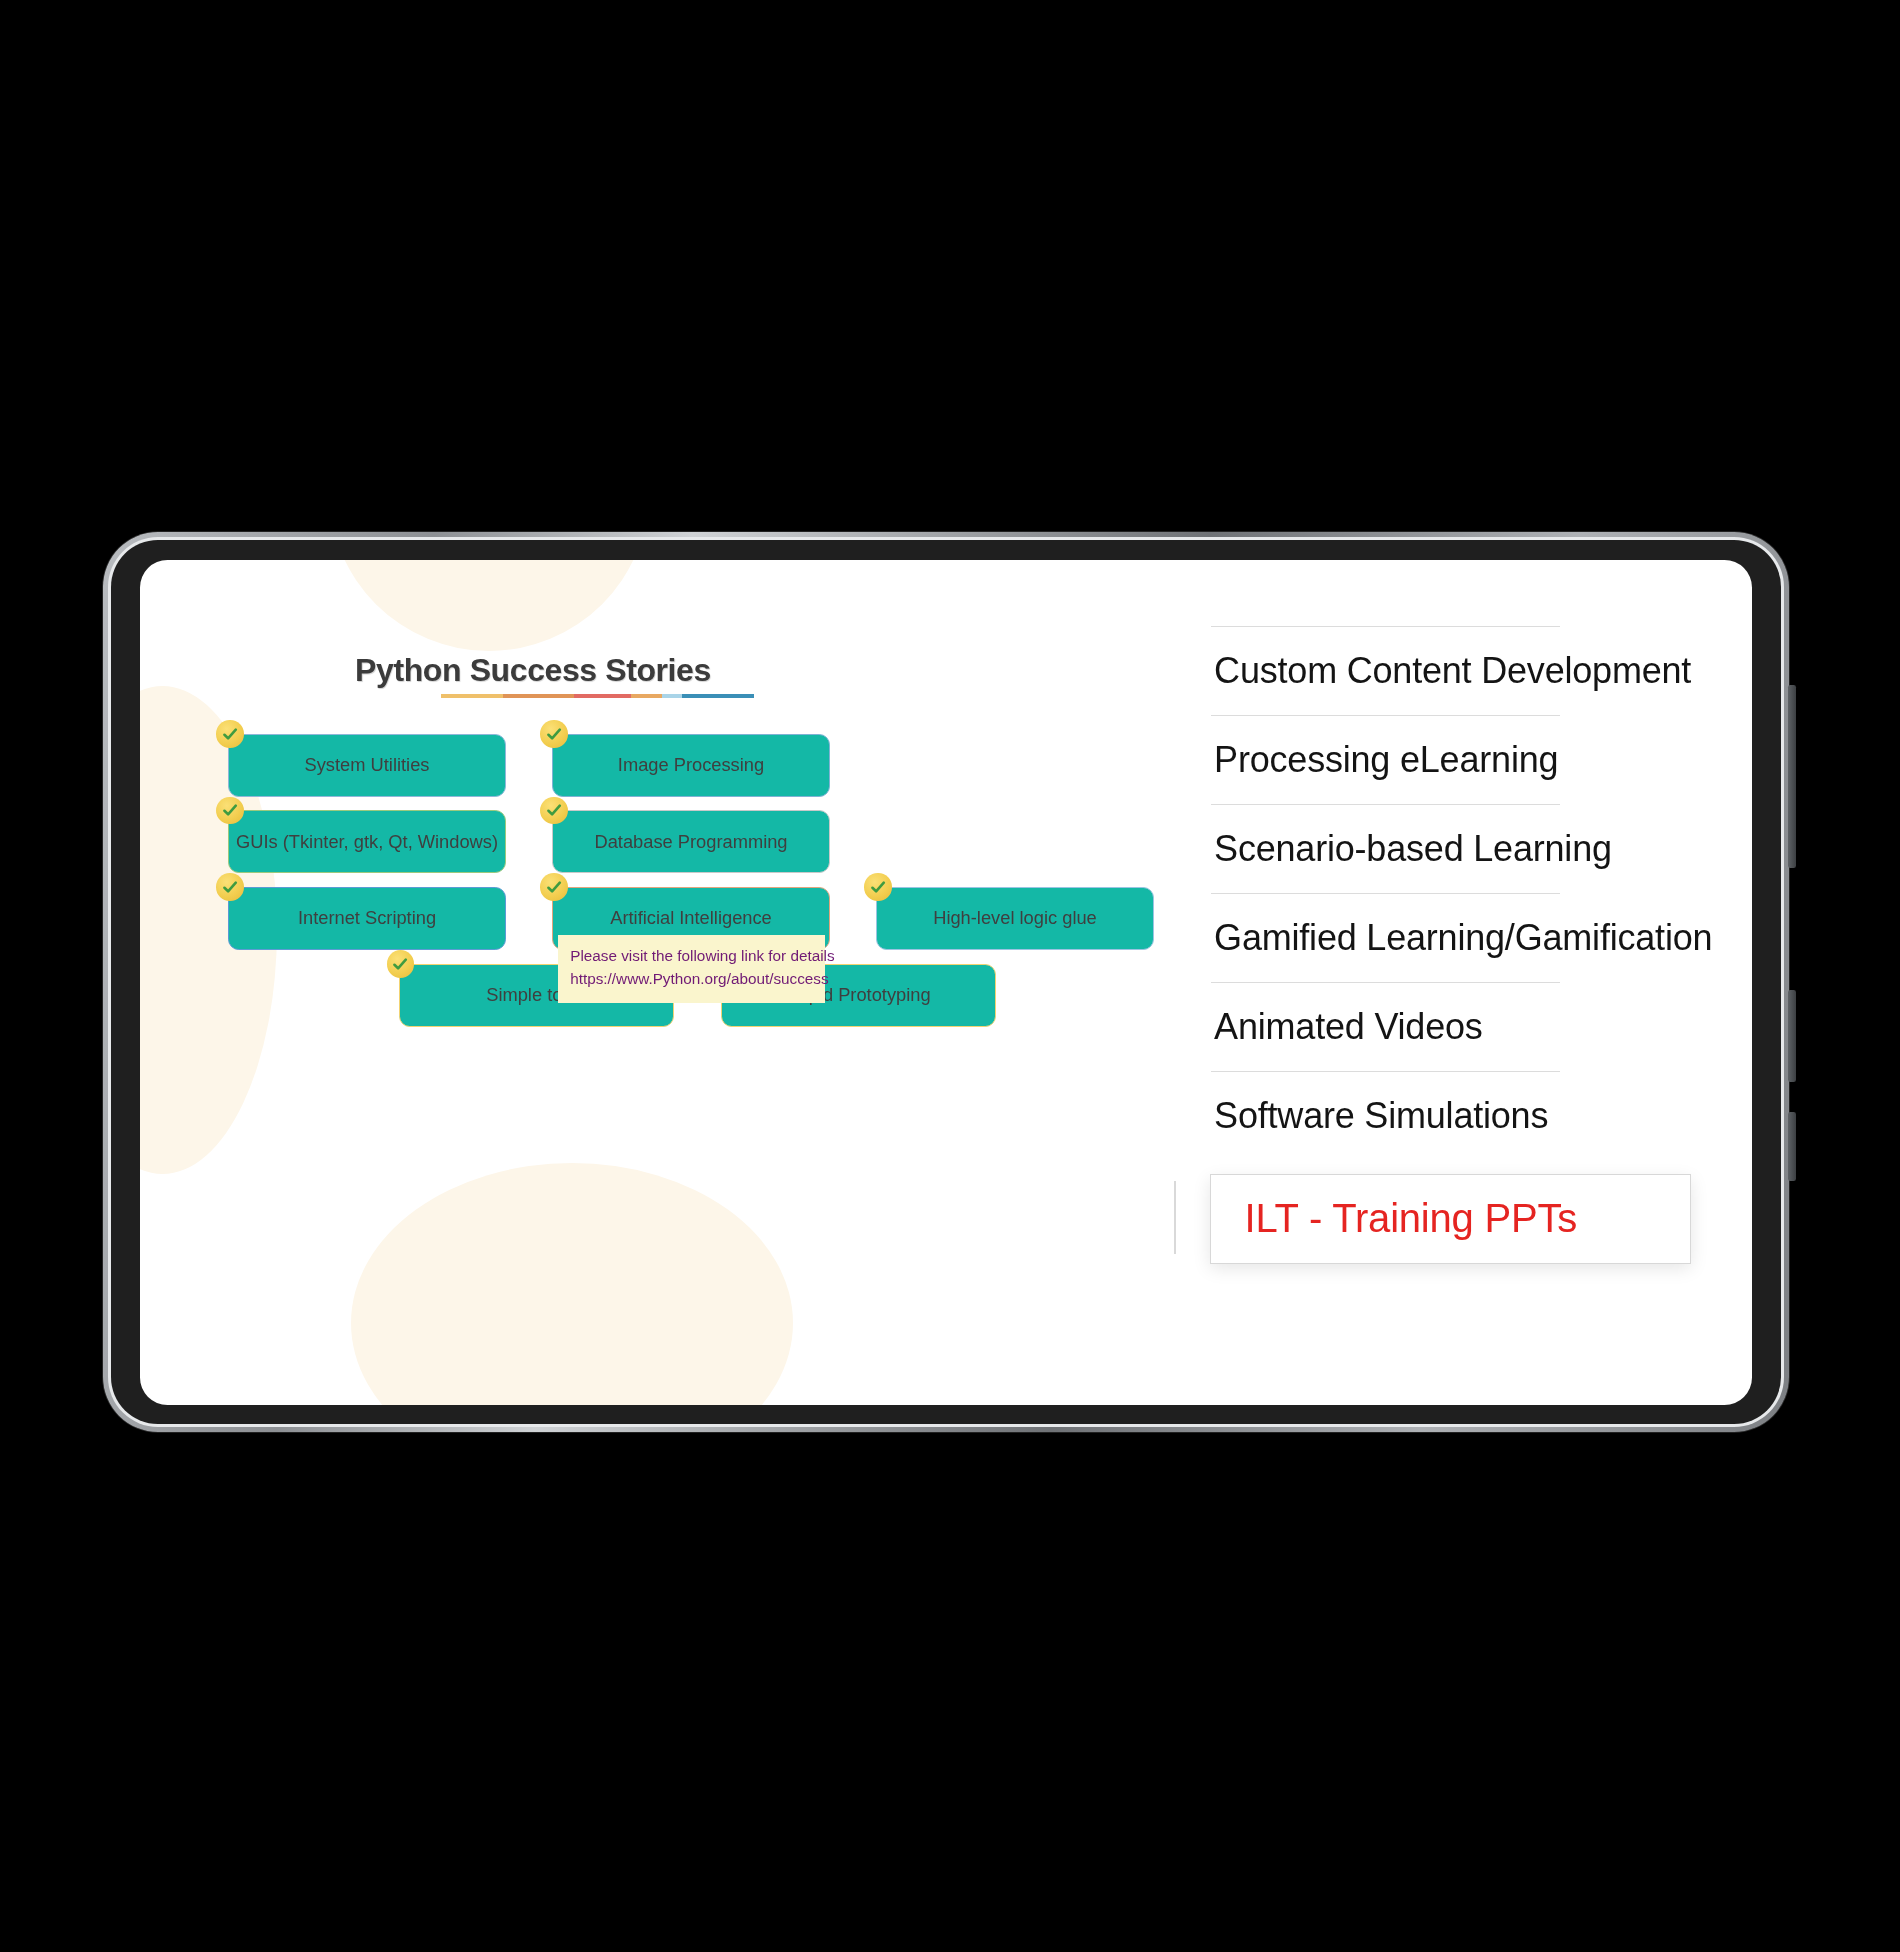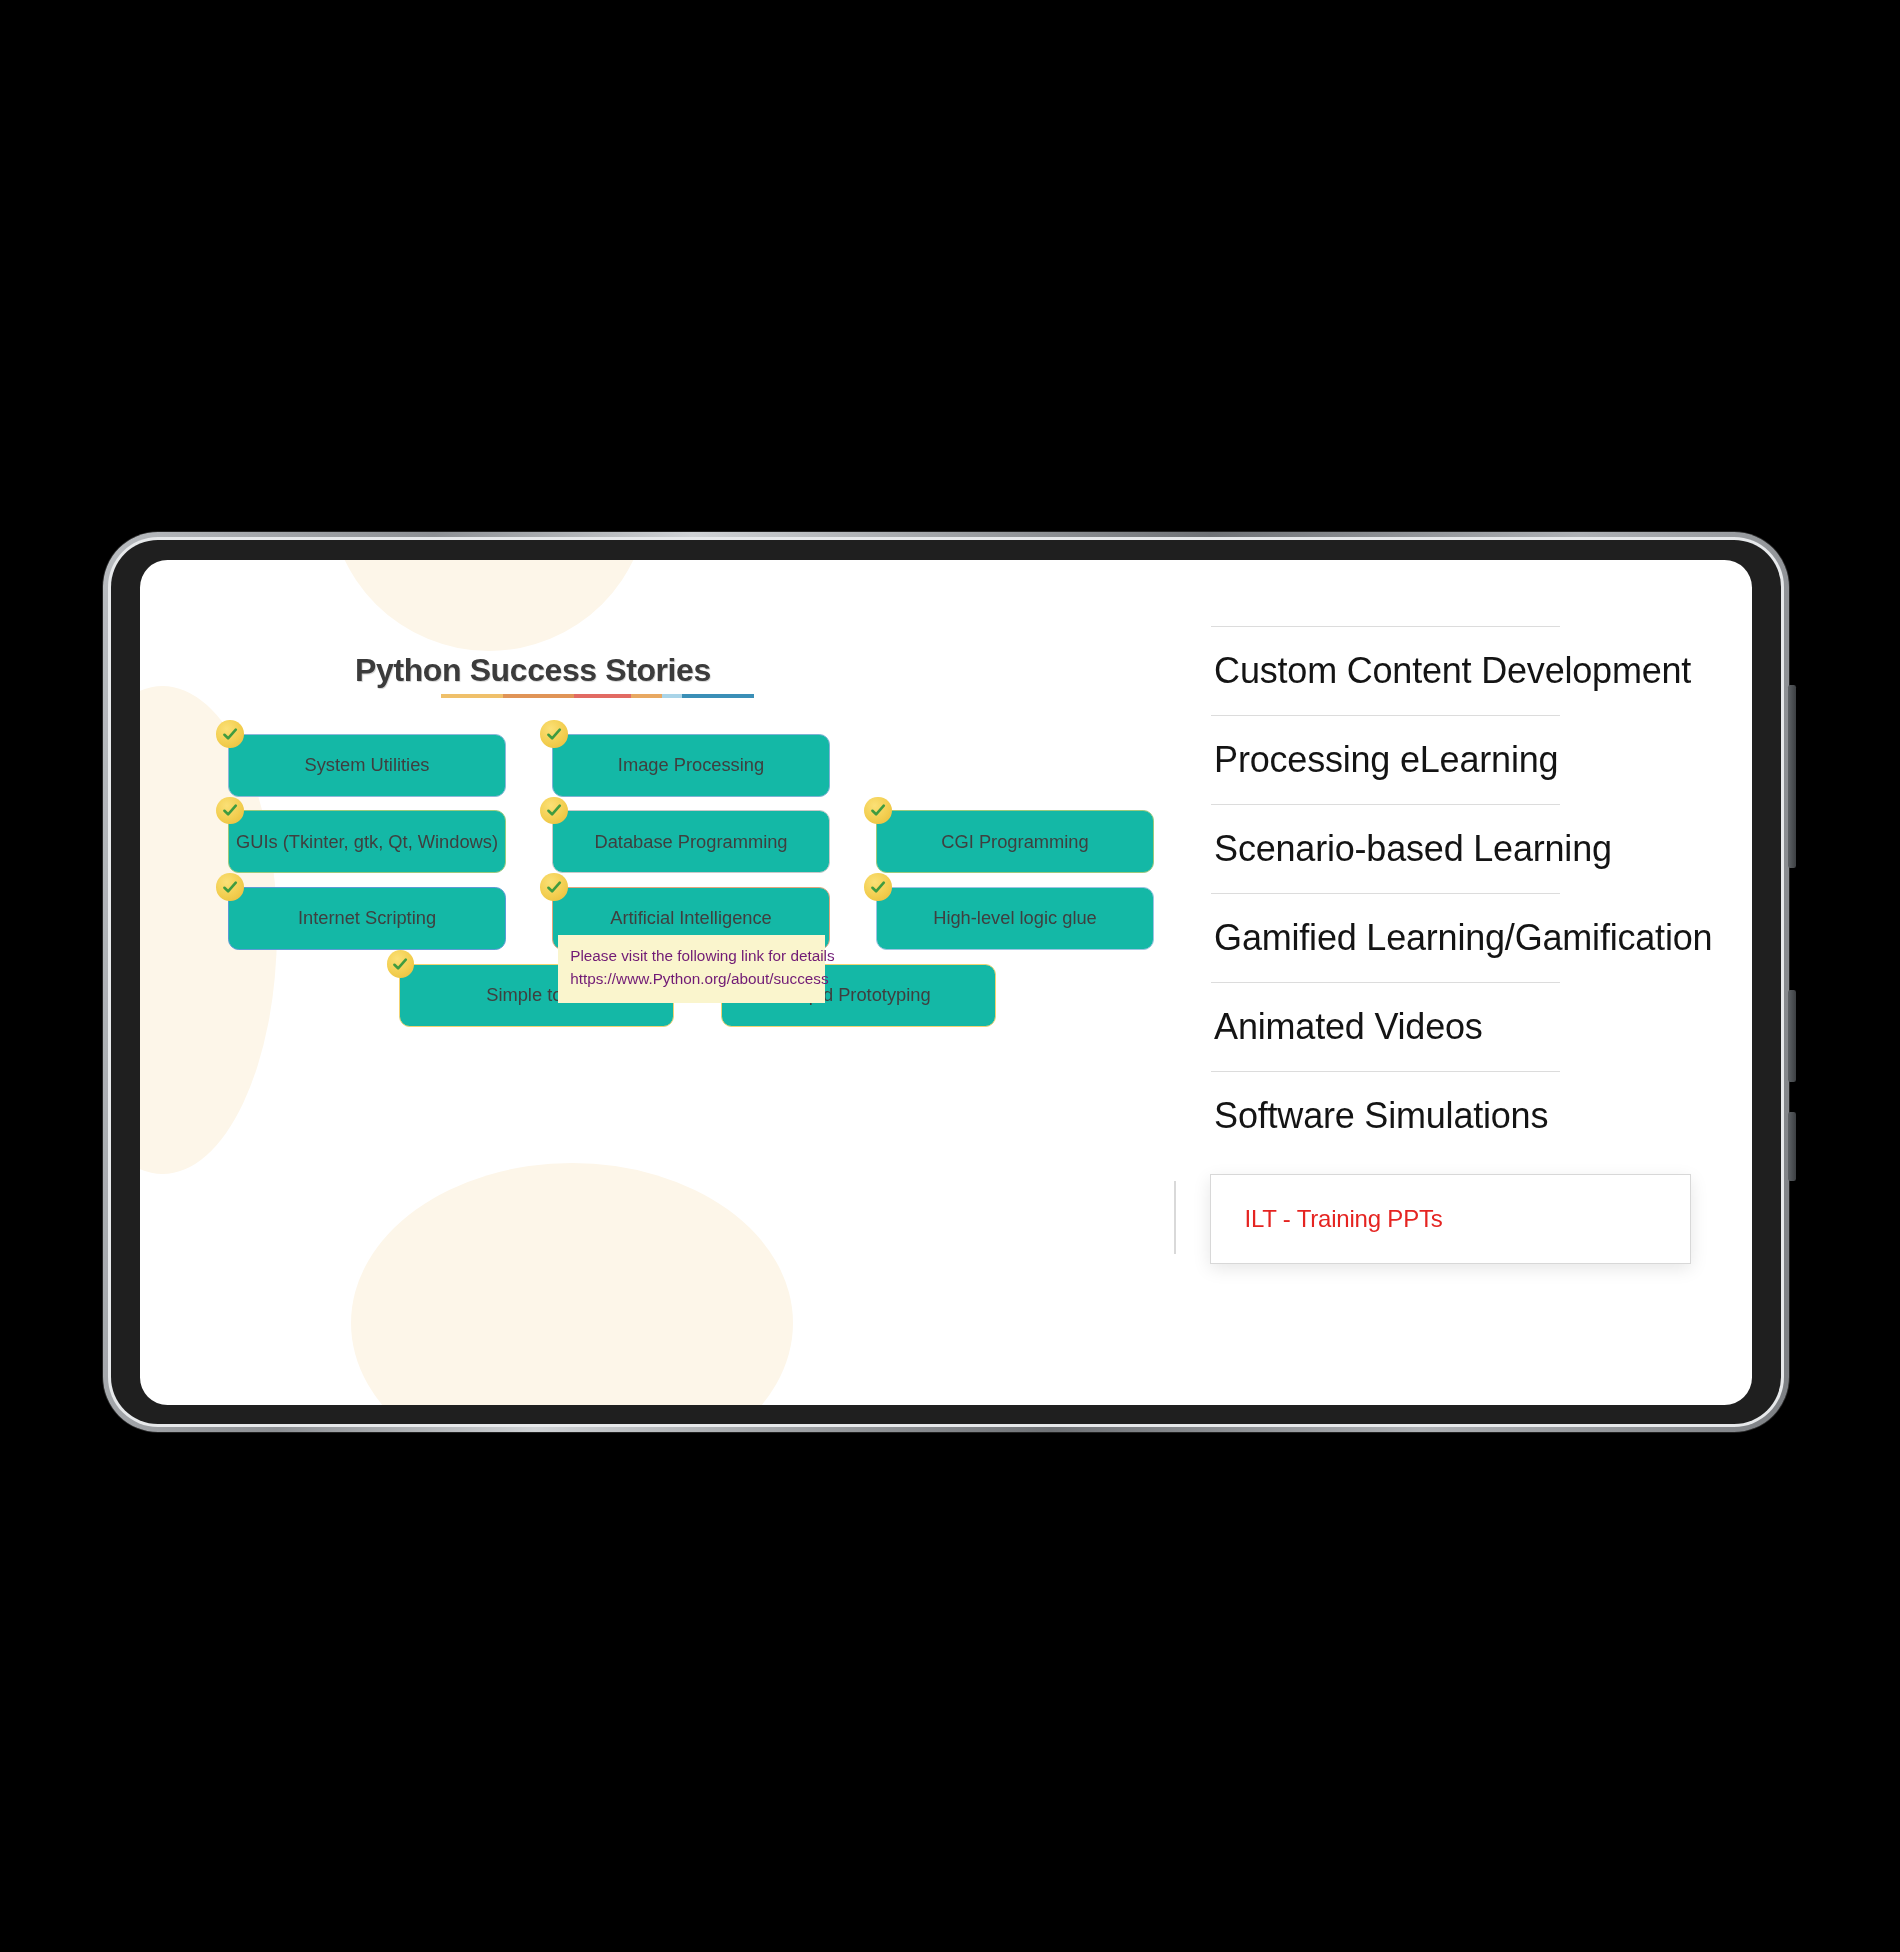--- a/index.html
+++ b/index.html
@@ -198,21 +198,21 @@
     width: 481px;
     height: 90px;
     background: #ffffff;
     border: 0.8px solid #d8d8d8;
     box-shadow: 0 4.6px 17px rgba(0,0,0,0.10);
     display: flex;
     align-items: center;
     padding-left: 34px;
   }
   #menu-active-label {
-    font-size: 24px;
+    font-size: 40px;
     color: #e52421;
     letter-spacing: -0.2px;
     white-space: nowrap;
   }
 </style>
 </head>
 <body>
 
 <div id="device-frame">
   <div class="rim-outer"></div>
@@ -270,28 +270,20 @@
               <span class="sbox-label">GUIs (Tkinter, gtk, Qt, Windows)</span>
             </div>
             <div class="sbox" style="border-color: rgb(201, 201, 201);">
               <span class="check-badge">
                 <svg viewBox="0 0 24 24" aria-hidden="true">
                   <path d="M4.5 12.8 L9.3 17.4 L19.4 6.2" fill="none" stroke="#3f9b40" stroke-width="3.4" stroke-linecap="round" stroke-linejoin="round"></path>
                 </svg>
               </span>
               <span class="sbox-label">Database Programming</span>
             </div>
-            <div class="sbox" style="border-color: rgb(156, 201, 125);">
-              <span class="check-badge">
-                <svg viewBox="0 0 24 24" aria-hidden="true">
-                  <path d="M4.5 12.8 L9.3 17.4 L19.4 6.2" fill="none" stroke="#3f9b40" stroke-width="3.4" stroke-linecap="round" stroke-linejoin="round"></path>
-                </svg>
-              </span>
-              <span class="sbox-label">CGI Programming</span>
-            </div>
           </div>
           <div class="box-row">
             <div class="sbox" style="border-color: rgb(91, 155, 213);">
               <span class="check-badge">
                 <svg viewBox="0 0 24 24" aria-hidden="true">
                   <path d="M4.5 12.8 L9.3 17.4 L19.4 6.2" fill="none" stroke="#3f9b40" stroke-width="3.4" stroke-linecap="round" stroke-linejoin="round"></path>
                 </svg>
               </span>
               <span class="sbox-label">Internet Scripting</span>
             </div>

